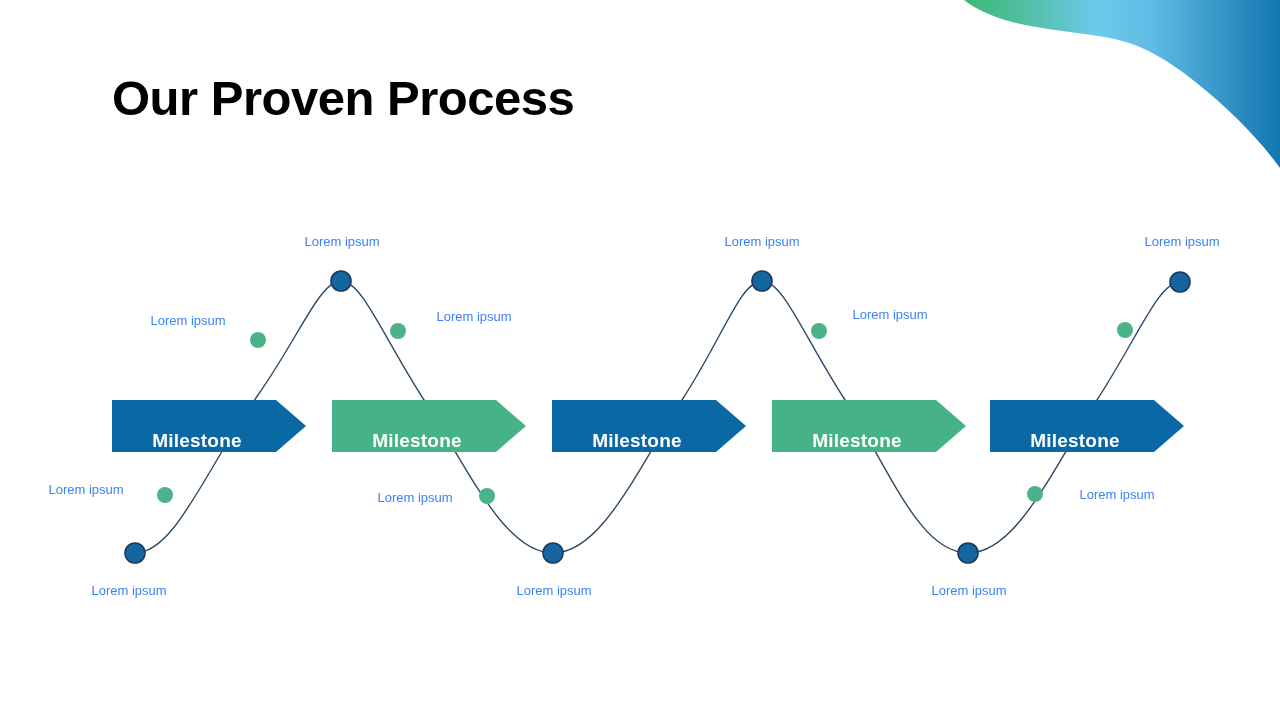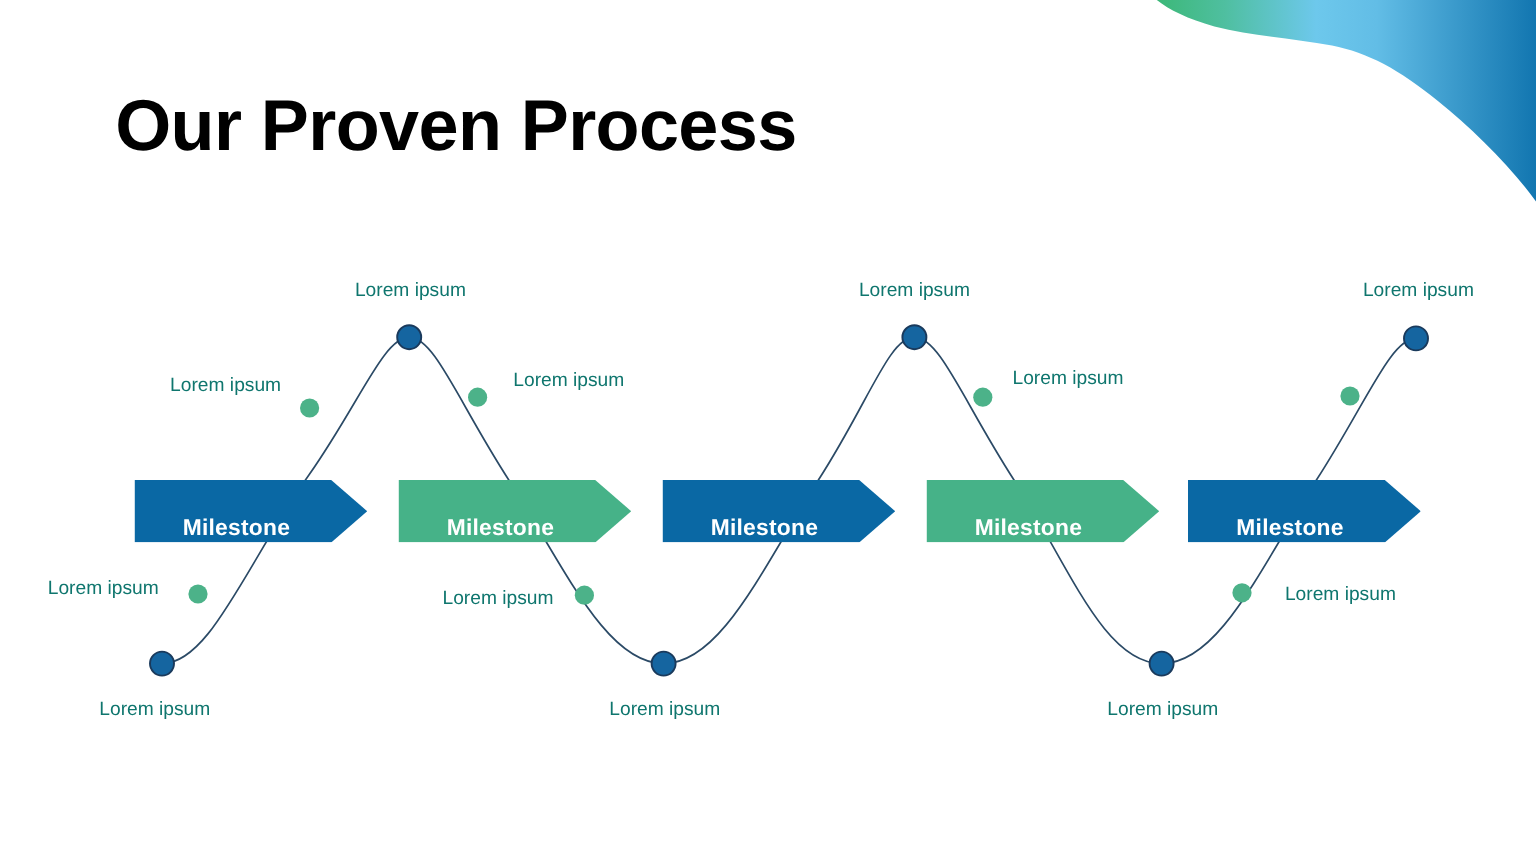--- a/index.html
+++ b/index.html
@@ -25,23 +25,23 @@
     top: 0;
     right: 0;
     width: 320px;
     height: 170px;
     pointer-events: none;
   }
 
   
   #page-title {
     position: absolute;
-    left: 96px;
+    left: 112px;
     top: 72px;
-    font-size: 60px;
+    font-size: 49px;
     font-weight: bold;
     color: #000000;
     letter-spacing: -0.5px;
     line-height: 1.1;
     white-space: nowrap;
   }
 
   
   #wave-layer {
     position: absolute;
@@ -63,22 +63,22 @@
     font-size: 19px;
     font-weight: bold;
     letter-spacing: 0.2px;
     box-sizing: border-box;
     padding-right: 24px;
   }
 
   
   .node-label {
     position: absolute;
-    font-size: 16px;
-    color: #0f766e;
+    font-size: 13px;
+    color: #3b82f6;
     white-space: nowrap;
     line-height: 1;
   }
   .node-label.center { transform: translateX(-50%); }
 </style>
 </head>
 <body>
 
 <div id="slide">
 

